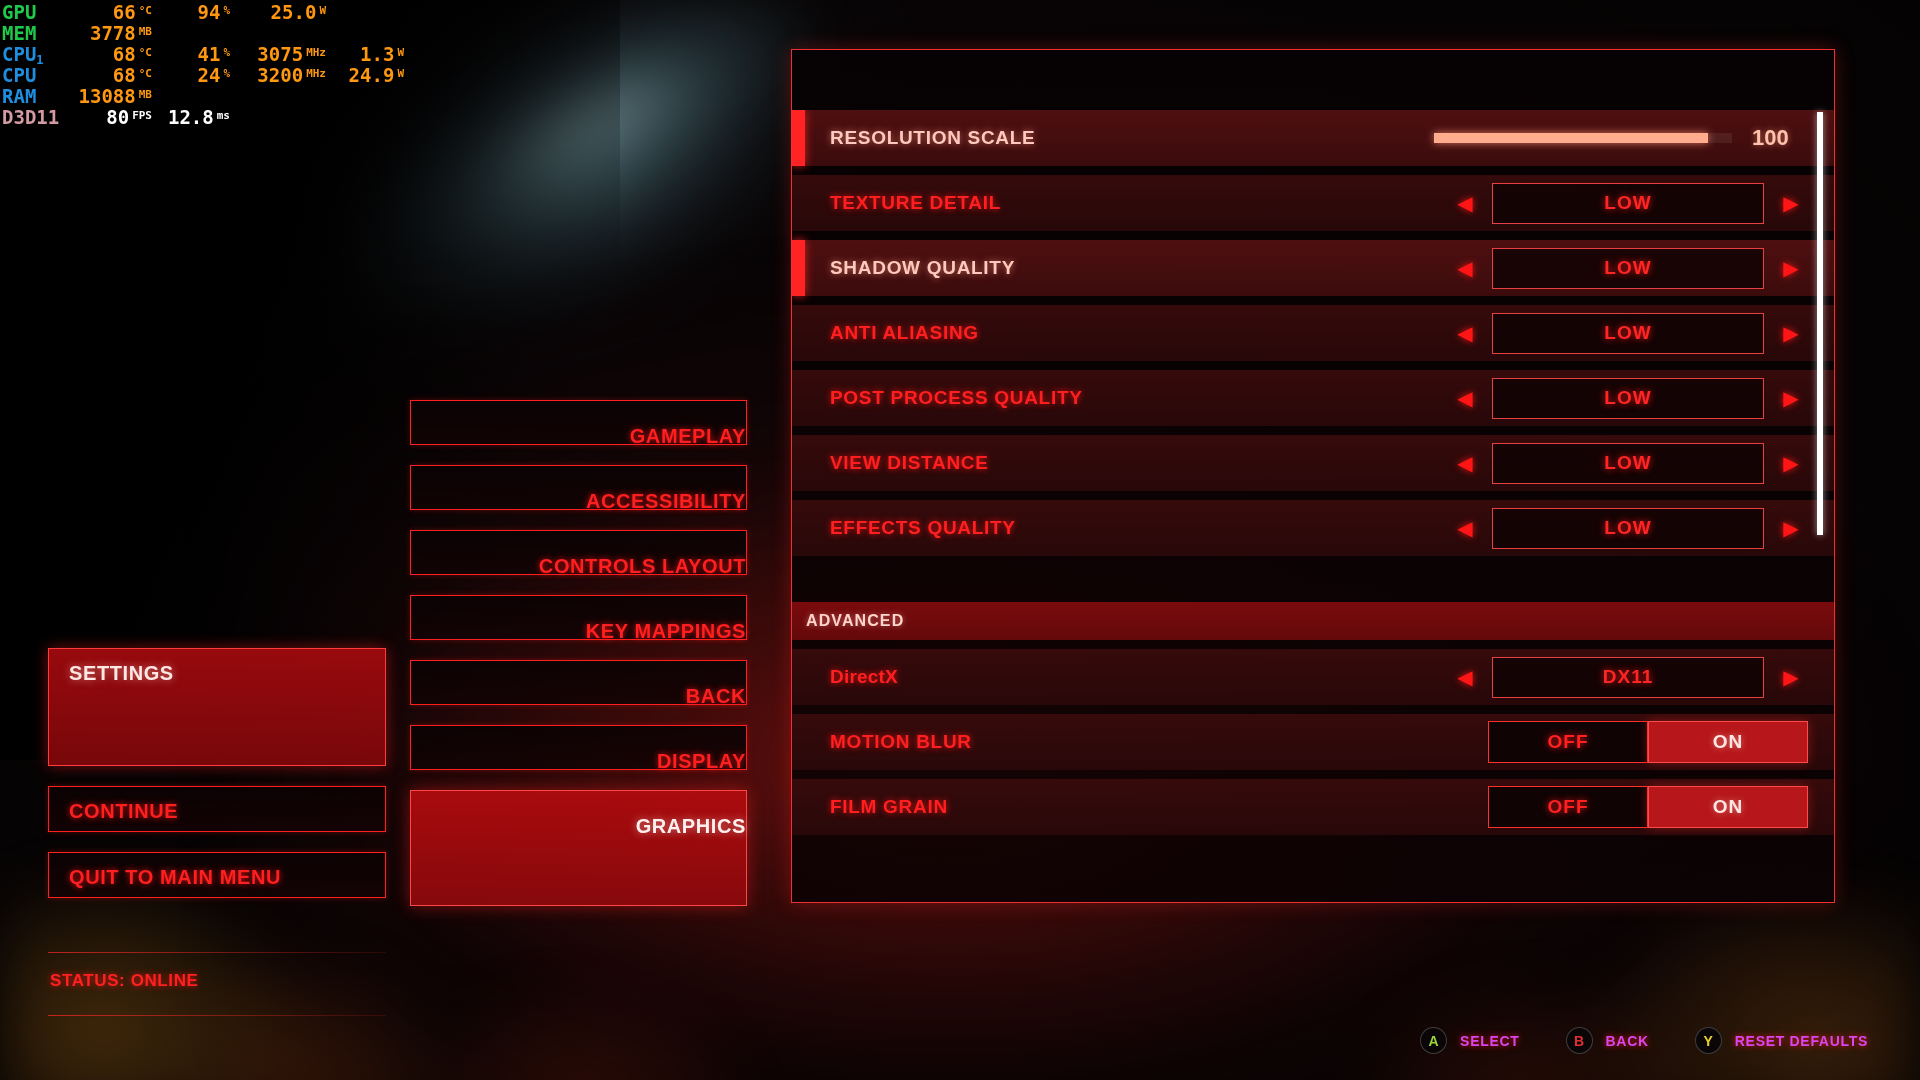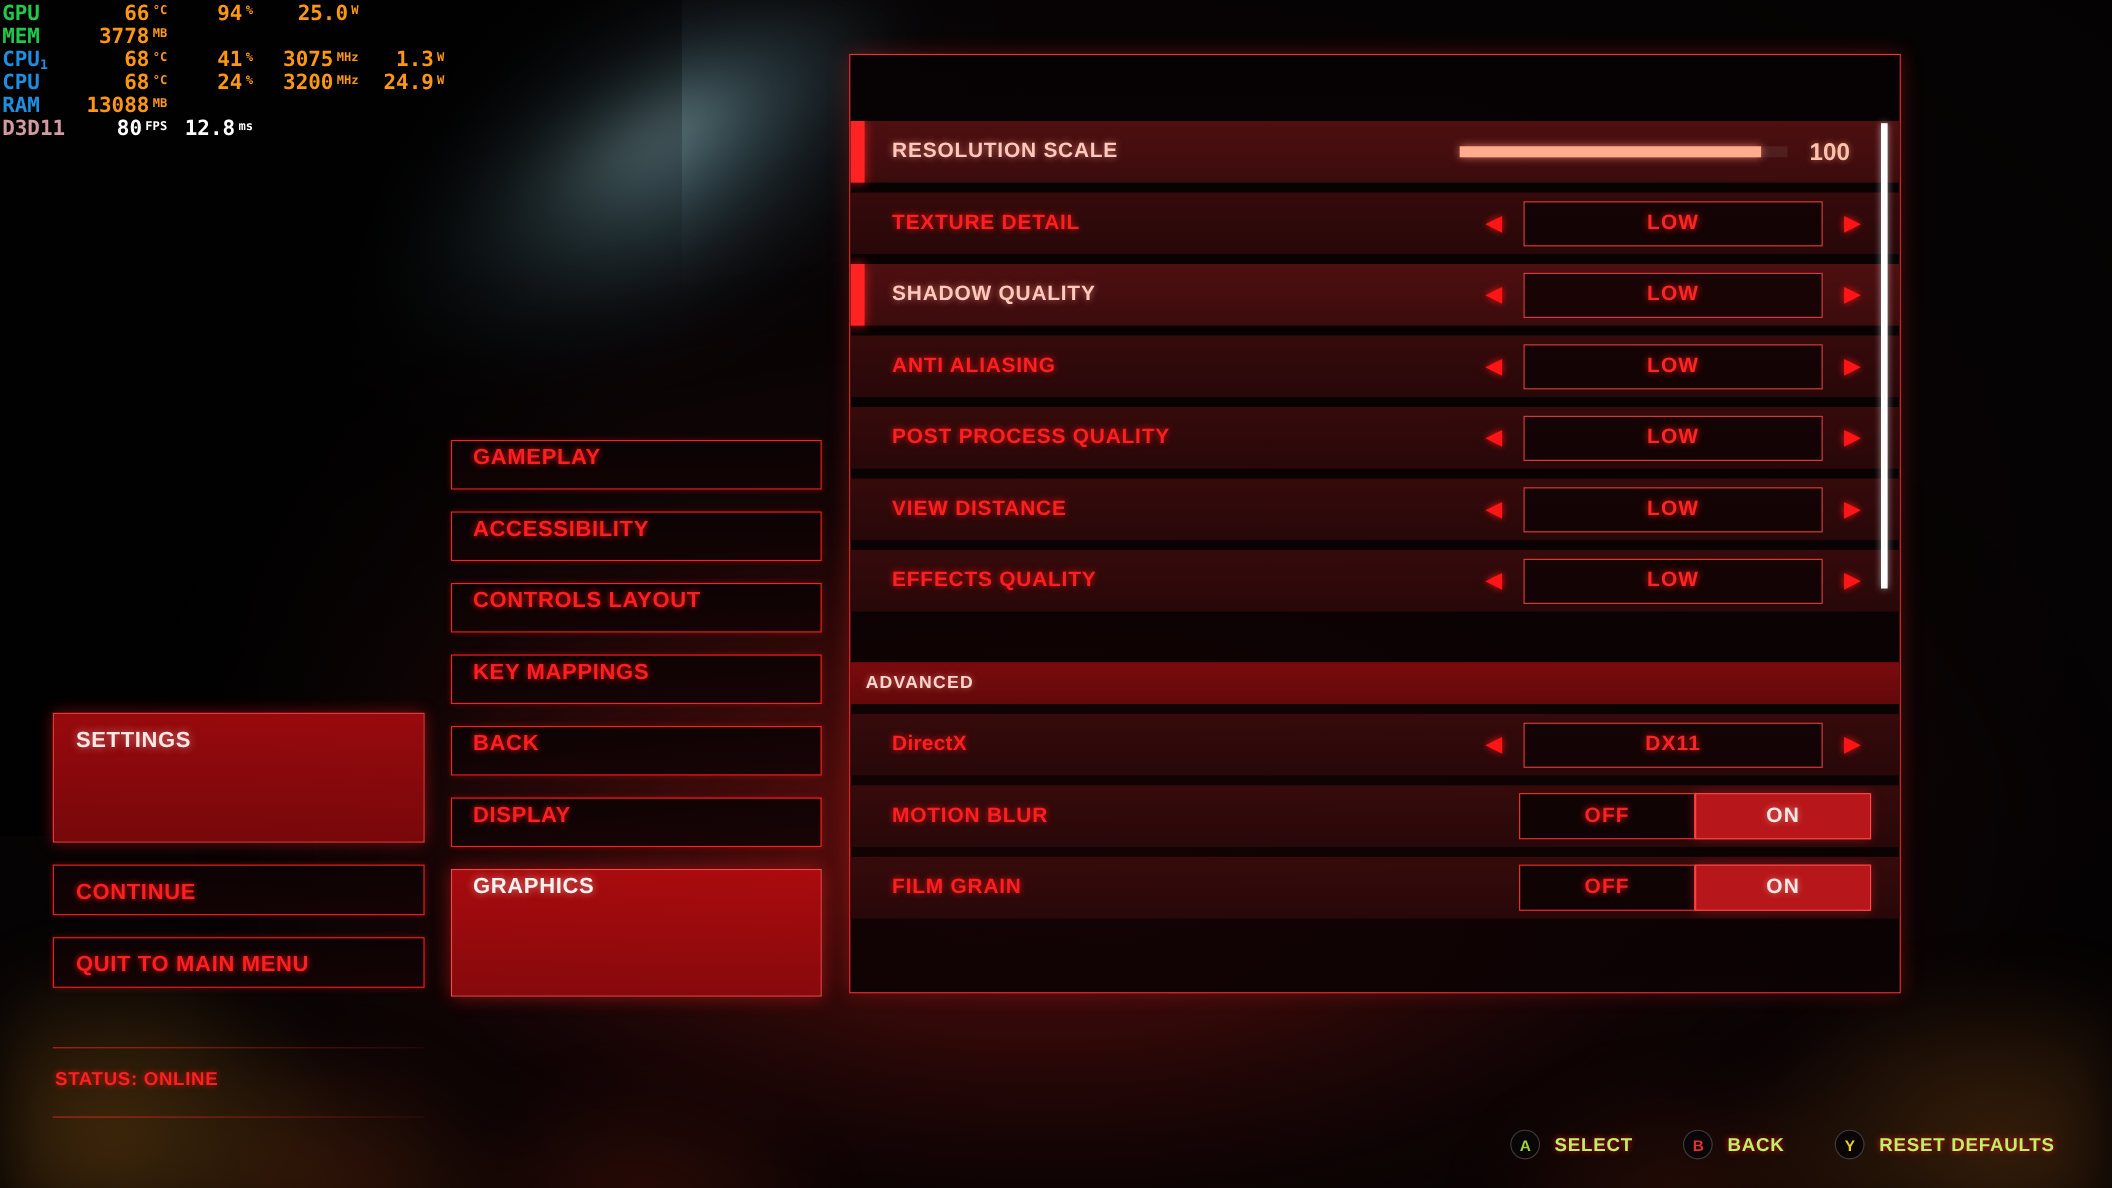--- a/index.html
+++ b/index.html
@@ -169,40 +169,41 @@
     width: 337px;
     z-index: 20;
   }
   .cat-btn {
     border: 1px solid #ff1f1f;
     background: linear-gradient(180deg, rgba(10,2,3,0.88) 0%, rgba(18,3,4,0.88) 100%);
     color: #ff1f20;
     font-size: 20px;
     font-weight: bold;
     letter-spacing: 0.6px;
-    padding: 4px 0 12px 19px;
+    padding: 24px 0 12px 19px;
     height: 45px;
     margin-bottom: 20px;
     box-shadow: 0 0 6px rgba(255,25,25,0.28);
     text-shadow: 0 0 6px rgba(255,20,20,0.85);
+    text-align: right;
   }
   .cat-btn.active {
     background: linear-gradient(180deg, rgba(176,11,14,0.95) 0%, rgba(140,9,12,0.95) 100%);
     color: #fff0ee;
     height: 116px;
     border-color: #ff4545;
     text-shadow: 0 0 8px rgba(255,210,205,0.6);
     box-shadow: 0 0 16px rgba(255,30,30,0.45);
   }
 
   
   #panel {
     position: absolute;
-    left: 772px; top: 49px;
-    width: 956px; height: 854px;
+    left: 791px; top: 49px;
+    width: 1044px; height: 854px;
     border: 1px solid #f03030;
     background: linear-gradient(180deg, rgba(6,1,2,0.90) 0%, rgba(12,2,3,0.90) 100%);
     box-shadow: 0 0 18px rgba(240,40,40,0.30);
     z-index: 25;
     overflow: hidden;
   }
 
   #panel-head { height: 60px; }
 
   #scroll-area {
@@ -357,22 +358,22 @@
     border: 1px solid rgba(255,255,255,0.22);
     display: flex; align-items: center; justify-content: center;
     font-size: 14px;
     font-weight: bold;
     font-family: "Liberation Sans", sans-serif;
   }
   .glyph-a { color: #9ed23a; }
   .glyph-b { color: #e03030; }
   .glyph-y { color: #e8cf28; }
   .prompt-label {
-    color: #bef264;
-    font-size: 17px;
+    color: #d946ef;
+    font-size: 14px;
     font-weight: bold;
     letter-spacing: 0.7px;
     text-shadow: 0 0 6px rgba(255,25,25,0.85);
   }
 </style>
 </head>
 <body>
 
 <div id="screen">
 

